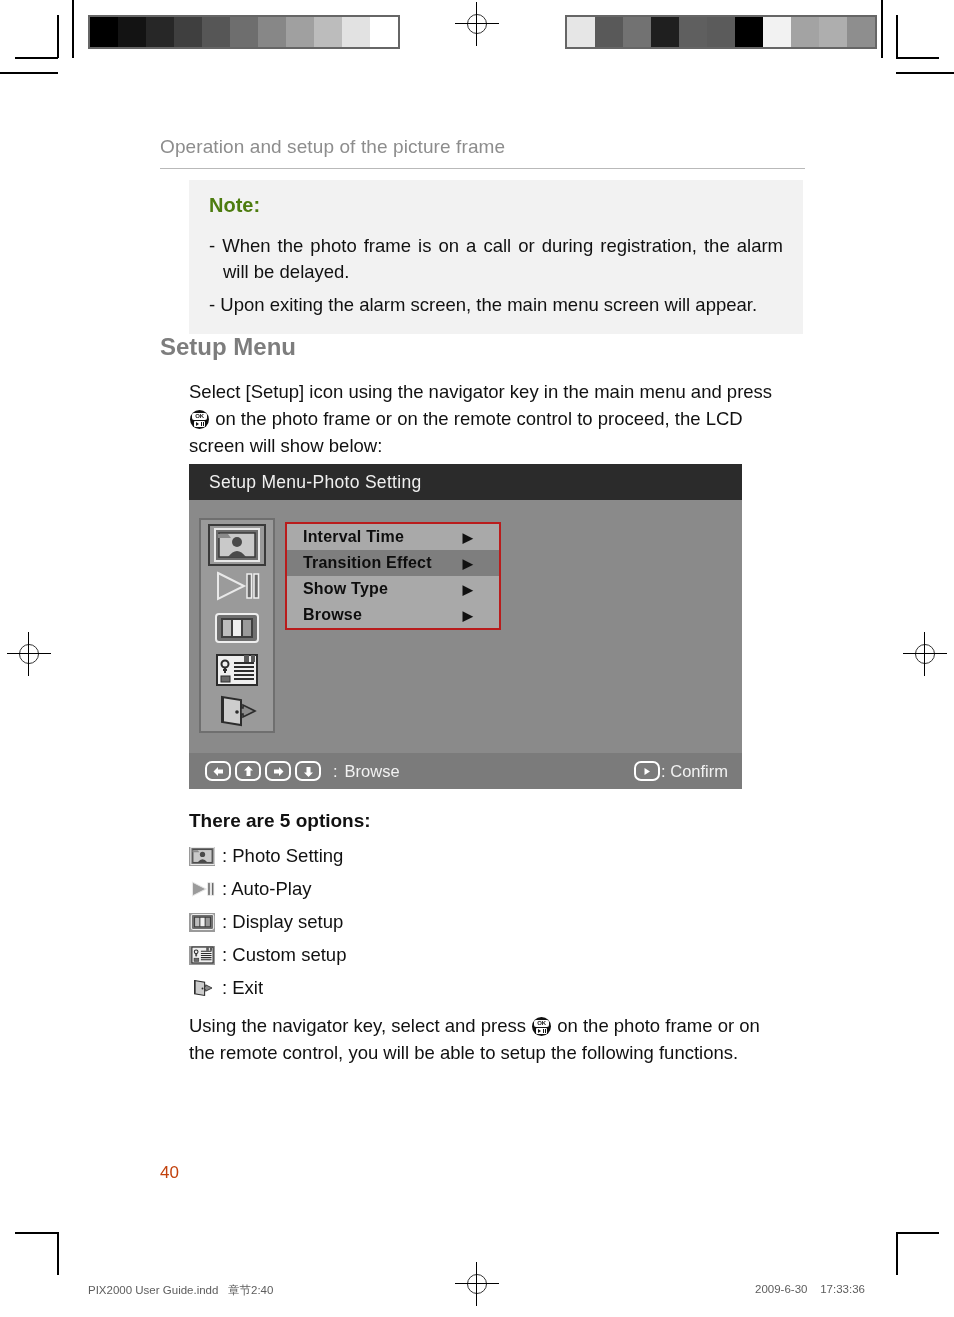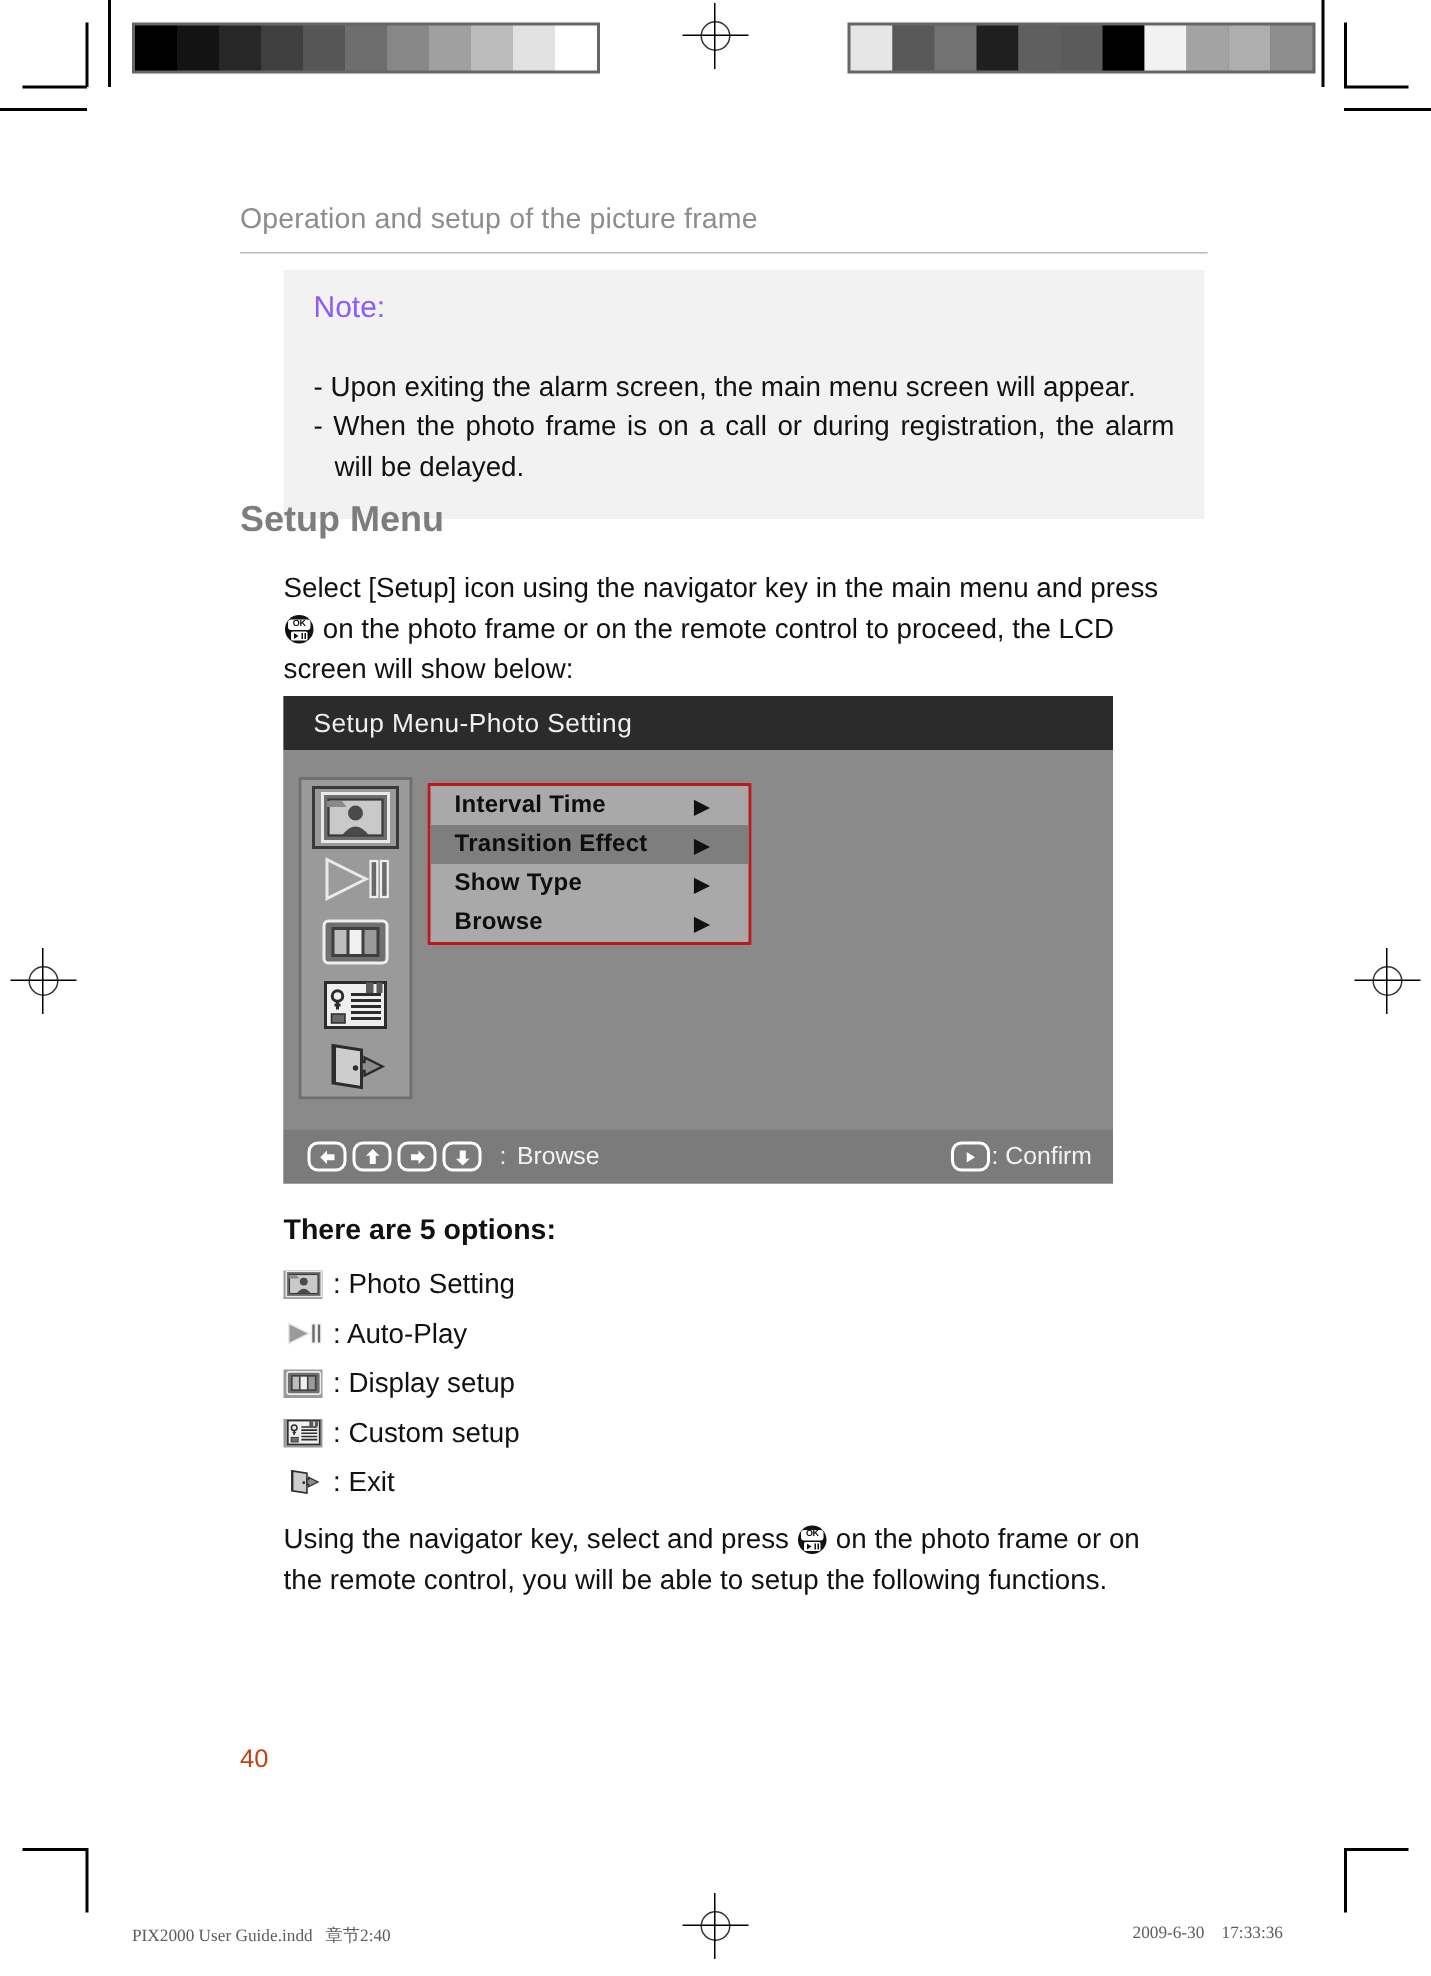--- a/index.html
+++ b/index.html
@@ -45,21 +45,21 @@
     border-bottom: 1px solid #b9b9b9;
     white-space: nowrap;
   }
 
   .note-box {
     position: absolute;
     left: 184px; top: 180px; width: 614px;
     background: #f2f2f2;
     padding: 14px 20px 16px 20px;
   }
-  .note-title { font-size: 20px; font-weight: normal; color: #8b5cf6; margin: 0 0 28px 0; }
+  .note-title { font-size: 20px; font-weight: bold; color: #4d7c0f; margin: 0 0 16px 0; }
   .note-item {
     font-size: 18.5px; color: #111; line-height: 1.42;
     margin: 0 0 6px 0;
     padding-left: 14px;
     text-indent: -14px;
     text-align: justify;
   }
   .note-item.last { margin-bottom: 0; text-align: left; }
 
   .section-title {
@@ -196,21 +196,21 @@
   }
 
   .page-number {
     position: absolute; left: 155px; top: 1163px;
     font-size: 17px; color: #c2410c;
   }
 
   
   .print-footer {
     position: absolute;
-    font-family: Liberation Serif, serif;
+    font-family: Liberation Sans, sans-serif;
     font-size: 11.5px; color: #5d5d5d;
     white-space: pre;
   }
 </style>
 </head>
 <body>
 
 <div class="cropmark" style="left:72px;top:0;width:1.5px;height:58px;"></div>
 <div class="cropmark" style="left:0;top:72px;width:58px;height:1.5px;"></div>
 <div class="cropmark" style="left:57px;top:15px;width:1.5px;height:43px;"></div>
@@ -273,22 +273,22 @@
     <div class="sw" style="background: rgb(174, 174, 174);"></div>
     <div class="sw" style="background: rgb(142, 142, 142);"></div>
   </div>
 
 <div class="page">
 
   <div class="running-head">Operation and setup of the picture frame</div>
 
   <div class="note-box">
     <div class="note-title">Note:</div>
+    <p class="note-item">- When the photo frame is on a call or during registration, the alarm will be delayed.</p>
     <p class="note-item last">- Upon exiting the alarm screen, the main menu screen will appear.</p>
-    <p class="note-item">- When the photo frame is on a call or during registration, the alarm will be delayed.</p>
   </div>
 
   <div class="section-title">Setup Menu</div>
 
   <div class="intro-para">
     <span>Select [Setup] icon using the navigator key in the main menu and press</span>
     <span class="okbtn"><span class="ok-top">OK</span><span class="ok-bot"></span></span>
     <span>on the photo frame or on the remote control to proceed, the LCD screen will show below:</span>
   </div>
 

